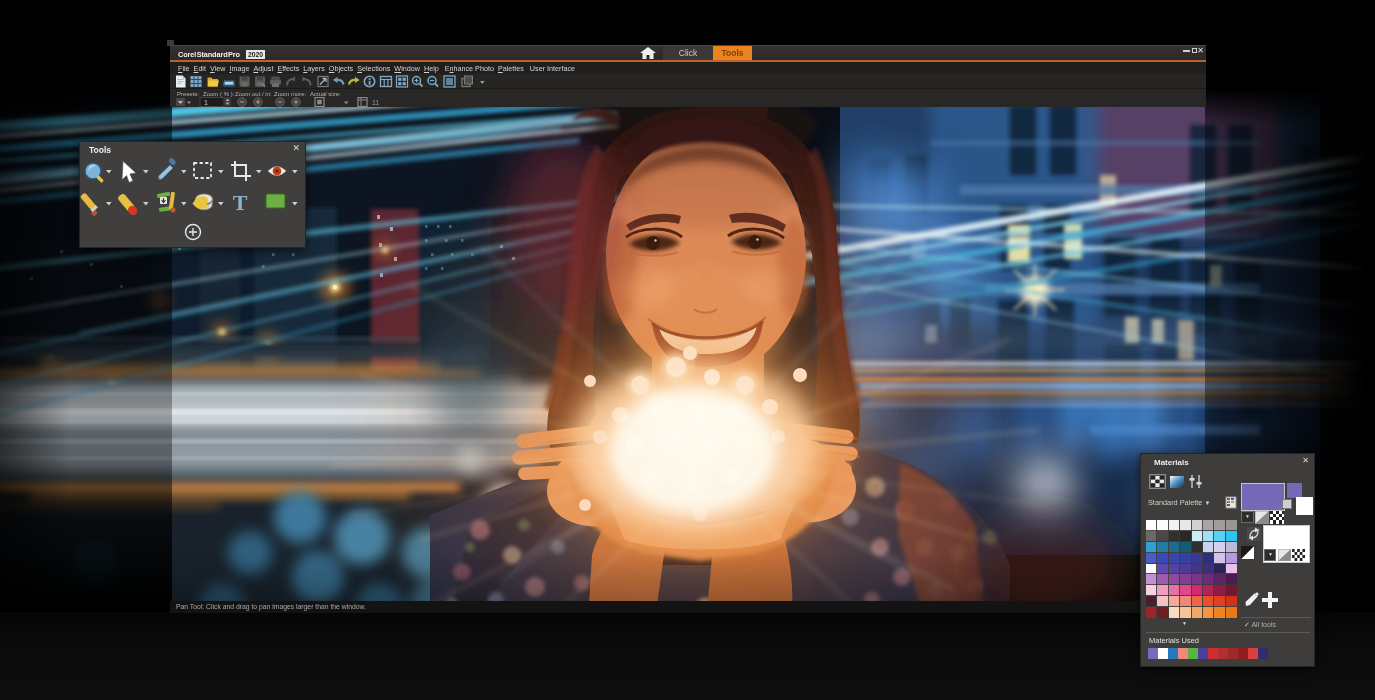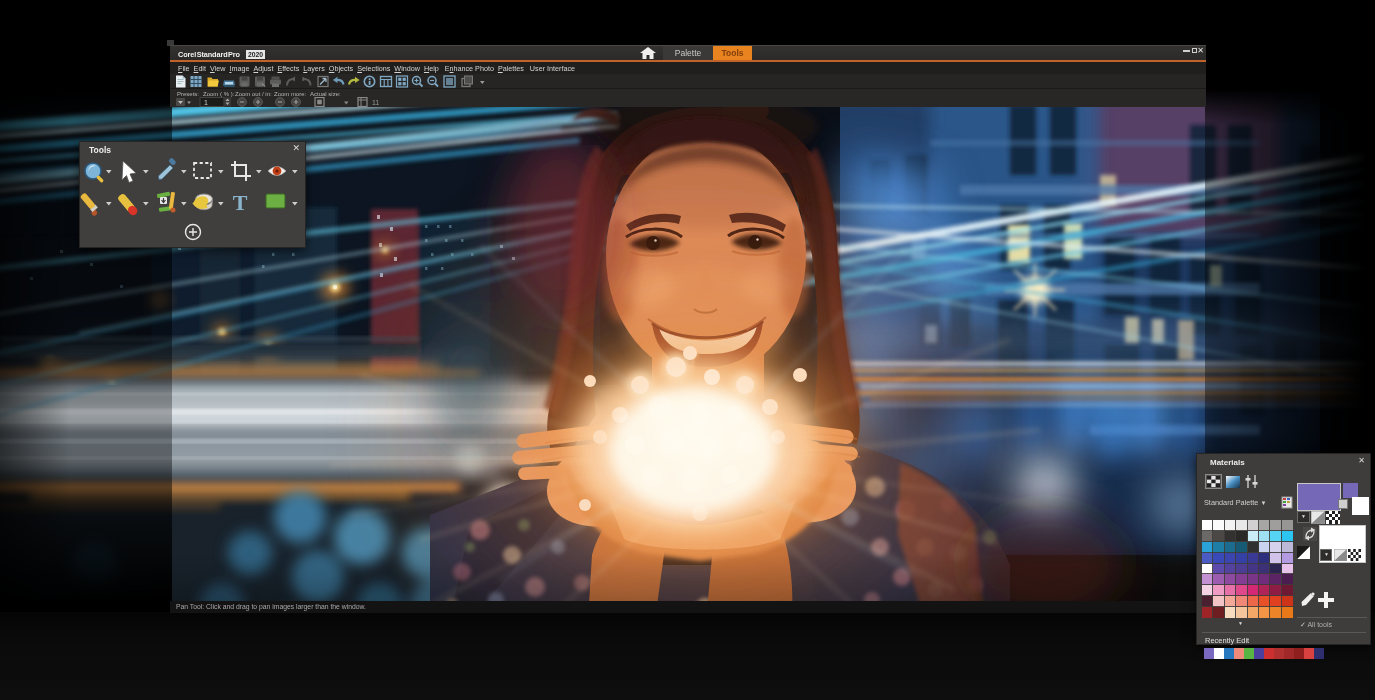--- a/index.html
+++ b/index.html
@@ -544,21 +544,21 @@
     <div class="abs" style="left:76px;top:3.5px;width:19px;height:9px;background:#e8e8e8;color:#222;font-size:6.8px;font-weight:bold;text-align:center;line-height:9.5px;">2020</div>
 
     <div class="abs" style="right:16px;top:4px;width:7px;height:2px;background:#cfcfcf;"></div>
     <div class="abs" style="right:9px;top:2px;width:5px;height:5px;border:1px solid #cfcfcf;"></div>
     <div class="abs" style="right:2px;top:1px;color:#e8e8e8;font-size:8px;line-height:7px;">✕</div>
   </div>
 
   <svg class="abs" style="left:640px;top:47px;" width="16" height="12" viewBox="0 0 16 12">
       <path d="M 8 0 L 16 6 H 13.5 V 12 H 9.5 V 8 H 6.5 V 12 H 2.5 V 6 H 0 Z" fill="#efefef"></path>
     </svg>
-  <div class="abs" style="left:663px;top:46px;width:50px;height:14px;background:#3a3938;color:#c9c9c9;font-size:8.5px;text-align:center;line-height:14px;">Palette</div>
+  <div class="abs" style="left:663px;top:46px;width:50px;height:14px;background:#3a3938;color:#c9c9c9;font-size:8.5px;text-align:center;line-height:14px;">Click</div>
   <div class="abs" style="left:713px;top:46px;width:39px;height:14px;background:#e8831f;color:#83400d;font-size:8.5px;font-weight:bold;text-align:center;line-height:14px;">Tools</div>
 
   <div class="abs" style="left:170px;top:60px;width:1036px;height:1.5px;background:#c06328;"></div>
 
   <div class="abs" style="left:170px;top:61.5px;width:1036px;height:12.5px;background:#211f1e;color:#d4d4d4;font-size:7.5px;">
     <span style="position:absolute;left:8px;top:2.5px;font-size:7.2px;letter-spacing:0;"><u>F</u>ile&nbsp;&nbsp;<u>E</u>dit&nbsp;&nbsp;<u>V</u>iew&nbsp;&nbsp;<u>I</u>mage&nbsp;&nbsp;<u>A</u>djust&nbsp;&nbsp;<u>E</u>ffects&nbsp;&nbsp;<u>L</u>ayers&nbsp;&nbsp;<u>O</u>bjects&nbsp;&nbsp;<u>S</u>elections&nbsp;&nbsp;<u>W</u>indow&nbsp;&nbsp;<u>H</u>elp&nbsp;&nbsp;&nbsp;E<u>n</u>hance Photo&nbsp;&nbsp;<u>P</u>alettes&nbsp;&nbsp;&nbsp;User Interface</span>
   </div>
 
   <div class="abs" id="toolbar" style="left:170px;top:74px;width:1036px;height:15px;background:#262524;border-bottom:1px solid #1b1a19;">
       <svg class="abs" style="left:2px;top:0;" width="1030" height="15" viewBox="0 0 1030 15">
@@ -771,21 +771,21 @@
       </g>
       <path d="M 212 46 h 5.6 l -2.8 3.4 Z" fill="#cfcfcf"></path>
 
       <g transform="translate(113,76)">
         <circle cx="0" cy="0" r="7.5" fill="none" stroke="#e8e8e8" stroke-width="1.4"></circle>
         <path d="M -4 0 H 4 M 0 -4 V 4" stroke="#e8e8e8" stroke-width="1.4"></path>
       </g>
     </svg>
   </div>
 
-  <div id="matpal" class="abs" style="left:1196px;top:453px;width:175px;height:192px;background:#3e3d3b;border:1px solid #262523;box-shadow:0 3px 10px rgba(0,0,0,.6);padding-left:10px;">
+  <div id="matpal" class="abs" style="left:1140px;top:453px;width:175px;height:214px;background:#3e3d3b;border:1px solid #262523;box-shadow:0 3px 10px rgba(0,0,0,.6);padding-left:10px;">
     <div class="abs" style="left:13px;top:4px;font-size:8px;font-weight:bold;color:#ececec;">Materials</div>
     <div class="abs" style="right:5px;top:2px;font-size:8px;color:#dcdcdc;">✕</div>
 
     <div class="abs" style="left:8px;top:20px;width:17px;height:15px;background:#55534f;border:1px solid #8a8a88;"></div>
     <svg class="abs" style="left:10px;top:22px;" width="13" height="11" viewBox="0 0 13 11">
       <rect x="0" y="0" width="13" height="11" fill="#e8e8e8"></rect>
       <rect x="0" y="0" width="4.3" height="3.6" fill="#222"></rect>
         <rect x="8.6" y="0" width="4.4" height="3.6" fill="#222"></rect>
       <rect x="4.3" y="3.6" width="4.3" height="3.6" fill="#222"></rect>
         <rect x="0" y="7.2" width="4.3" height="3.8" fill="#222"></rect>
@@ -959,21 +959,21 @@
     <svg class="abs" style="left:103px;top:138px;" width="15" height="16" viewBox="0 0 15 16">
       <path d="M 11 1 L 14 4 L 6 13 L 2 14 L 1.5 10 Z" fill="#f0f0f0"></path>
       <circle cx="13" cy="2" r="1.5" fill="#fff" stroke="#888" stroke-width=".5"></circle>
     </svg>
     <svg class="abs" style="left:120px;top:137px;" width="18" height="18" viewBox="0 0 18 18">
       <path d="M 7 1 H 11 V 7 H 17 V 11 H 11 V 17 H 7 V 11 H 1 V 7 H 7 Z" fill="#f4f4f4"></path>
     </svg>
     <div class="abs" style="left:100px;top:163px;width:70px;height:1px;background:#5a5956;"></div>
     <div class="abs" style="left:103px;top:167px;width:60px;height:9px;color:#b0b0b0;font-size:7px;"><span style="color:#c8c8c8;">✓</span> All tools</div>
     <div class="abs" style="left:5px;top:178px;width:164px;height:1px;background:#5a5956;"></div>
-    <div class="abs" style="left:8px;top:182px;width:80px;height:10px;color:#e0e0e0;font-size:7.5px;">Recently Edit</div>
+    <div class="abs" style="left:8px;top:182px;width:80px;height:10px;color:#e0e0e0;font-size:7.5px;">Materials Used</div>
     <div id="recused" class="abs" style="left:7px;top:194px;height:11px;display:flex;">
         <div style="width:10px;height:11px;background:#7b68c0;"></div>
         <div style="width:10px;height:11px;background:#ffffff;"></div>
         <div style="width:10px;height:11px;background:#2878c0;"></div>
         <div style="width:10px;height:11px;background:#ef8a7a;"></div>
         <div style="width:10px;height:11px;background:#58b443;"></div>
         <div style="width:10px;height:11px;background:#4a3f9f;"></div>
         <div style="width:10px;height:11px;background:#cc2f2f;"></div>
         <div style="width:10px;height:11px;background:#b03030;"></div>
         <div style="width:10px;height:11px;background:#a02828;"></div>

